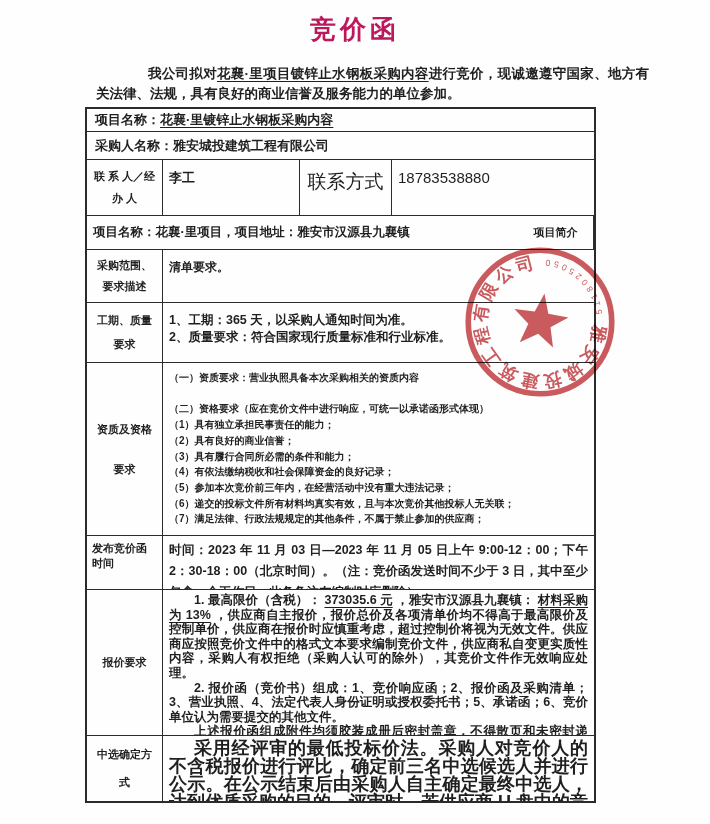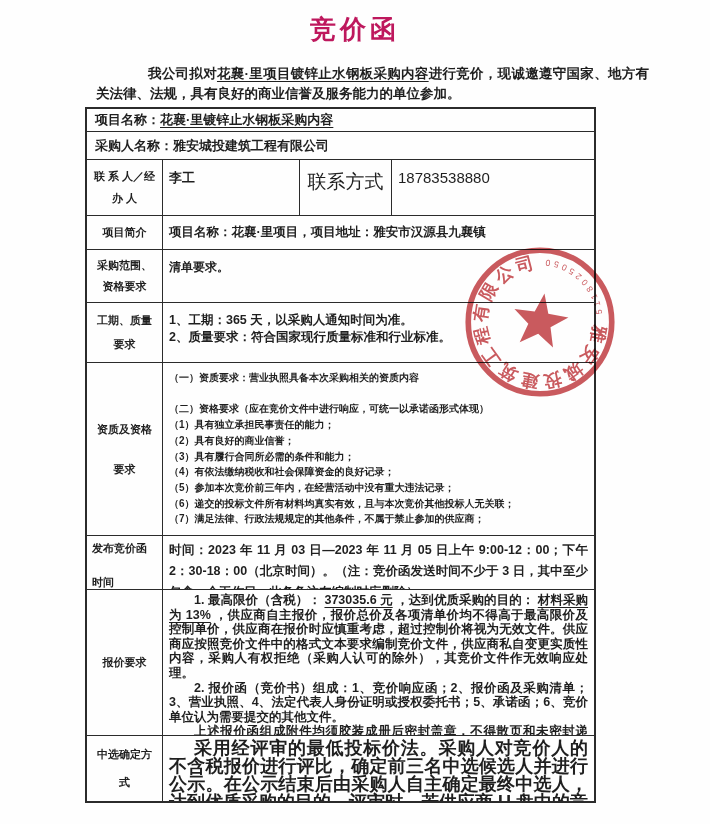--- a/index.html
+++ b/index.html
@@ -24,21 +24,21 @@
   }
   .tr{display:flex;box-sizing:border-box;border-top:1.5px solid #2b2b2b;}
   .tr:first-child{border-top:none;}
   .td{box-sizing:border-box;padding:3px 6px;overflow:hidden;}
   .lbl{
     width:76px;flex:0 0 76px;border-right:1.5px solid #2b2b2b;
     font-weight:bold;font-size:11px;display:flex;flex-direction:column;
     justify-content:space-around;align-items:center;text-align:center;
     padding:5px 2px;
   }
-  .lbl.top{justify-content:flex-start;row-gap:19px;align-items:flex-start;text-align:left;padding-left:5px;}
+  .lbl.top{justify-content:flex-start;row-gap:0;align-items:flex-start;text-align:left;padding-left:5px;}
   .lbl.mid{justify-content:center;row-gap:25px;}
   .val{flex:1;font-size:12.5px;font-weight:600;}
   .full{flex:1;font-size:13px;font-weight:bold;padding:3px 8px;display:flex;align-items:center;}
   .h22{height:22px;} .h28{height:28px;} .h56{height:56px;} .h34{height:34px;}
   .h53{height:53px;} .h60{height:60px;} .h173{height:173px;} .h54{height:54px;}
   .h146{height:146px;} .h64{height:66px;}
   .cell-name{width:137px;flex:0 0 137px;border-right:1.5px solid #2b2b2b;font-size:13px;font-weight:bold;padding-top:9px;}
   .cell-plabel{width:92px;flex:0 0 92px;border-right:1.5px solid #2b2b2b;font-size:19px;font-weight:normal;padding-top:9px;text-align:center;}
   .cell-phone{flex:1;font-size:15px;font-weight:500;padding-top:9px;font-family:"Liberation Sans",sans-serif;}
   .v-center{display:flex;align-items:center;}
@@ -87,30 +87,30 @@
       <div class="td lbl lines">
           <div class="ln">联 系 人／经</div>
           <div class="ln">办 人</div>
         </div>
       <div class="td cell-name">李工</div>
       <div class="td cell-plabel">联系方式</div>
       <div class="td cell-phone">18783538880</div>
     </div>
 
     <div class="tr h34">
+      <div class="td val v-center">项目名称：花襄·里项目，项目地址：雅安市汉源县九襄镇</div>
       <div class="td lbl lines">
           <div class="ln">项目简介</div>
         </div>
-      <div class="td val v-center">项目名称：花襄·里项目，项目地址：雅安市汉源县九襄镇</div>
     </div>
 
     <div class="tr h53">
       <div class="td lbl lines">
           <div class="ln">采购范围、</div>
-          <div class="ln">资格要求</div>
+          <div class="ln">要求描述</div>
         </div>
       <div class="td val" style="padding-top:9px;font-size:12px;">清单要求。</div>
     </div>
 
     <div class="tr h60">
       <div class="td lbl lines">
           <div class="ln">工期、质量</div>
           <div class="ln">要求</div>
         </div>
       <div class="td val sched lines">
@@ -144,21 +144,21 @@
           <div class="ln">时间</div>
         </div>
       <div class="td val time-val">时间：2023 年 11 月 03 日—2023 年 11 月 05 日上午 9:00-12：00；下午 2：30-18：00（北京时间）。（注：竞价函发送时间不少于 3 日，其中至少包含一个工作日，此条备注在编制时应删除）</div>
     </div>
 
     <div class="tr h146">
       <div class="td lbl mid lines">
           <div class="ln">报价要求</div>
         </div>
       <div class="td val quote">
-        <p><span>1. 最高限价（含税）： </span><span class="u">373035.6 元</span><span> ，达到优质采购的目的： </span><span class="u">材料采购为 13%</span><span> ，供应商自主报价，报价总价及各项清单价均不得高于最高限价及控制单价，供应商在报价时应慎重考虑，超过控制价将视为无效文件。供应商应按照竞价文件中的格式文本要求编制竞价文件，供应商私自变更实质性内容，采购人有权拒绝（采购人认可的除外），其竞价文件作无效响应处理。</span></p>
+        <p><span>1. 最高限价（含税）： </span><span class="u">373035.6 元</span><span> ，雅安市汉源县九襄镇： </span><span class="u">材料采购为 13%</span><span> ，供应商自主报价，报价总价及各项清单价均不得高于最高限价及控制单价，供应商在报价时应慎重考虑，超过控制价将视为无效文件。供应商应按照竞价文件中的格式文本要求编制竞价文件，供应商私自变更实质性内容，采购人有权拒绝（采购人认可的除外），其竞价文件作无效响应处理。</span></p>
         <p>2. 报价函（竞价书）组成：1、竞价响应函；2、报价函及采购清单；3、营业执照、4、法定代表人身份证明或授权委托书；5、承诺函；6、竞价单位认为需要提交的其他文件。</p>
         <p class="strong">上述报价函组成附件均须胶装成册后密封盖章，不得散页和未密封递交。</p>
       </div>
     </div>
 
     <div class="tr h64">
       <div class="td lbl lines">
           <div class="ln">中选确定方</div>
           <div class="ln">式</div>
         </div>

